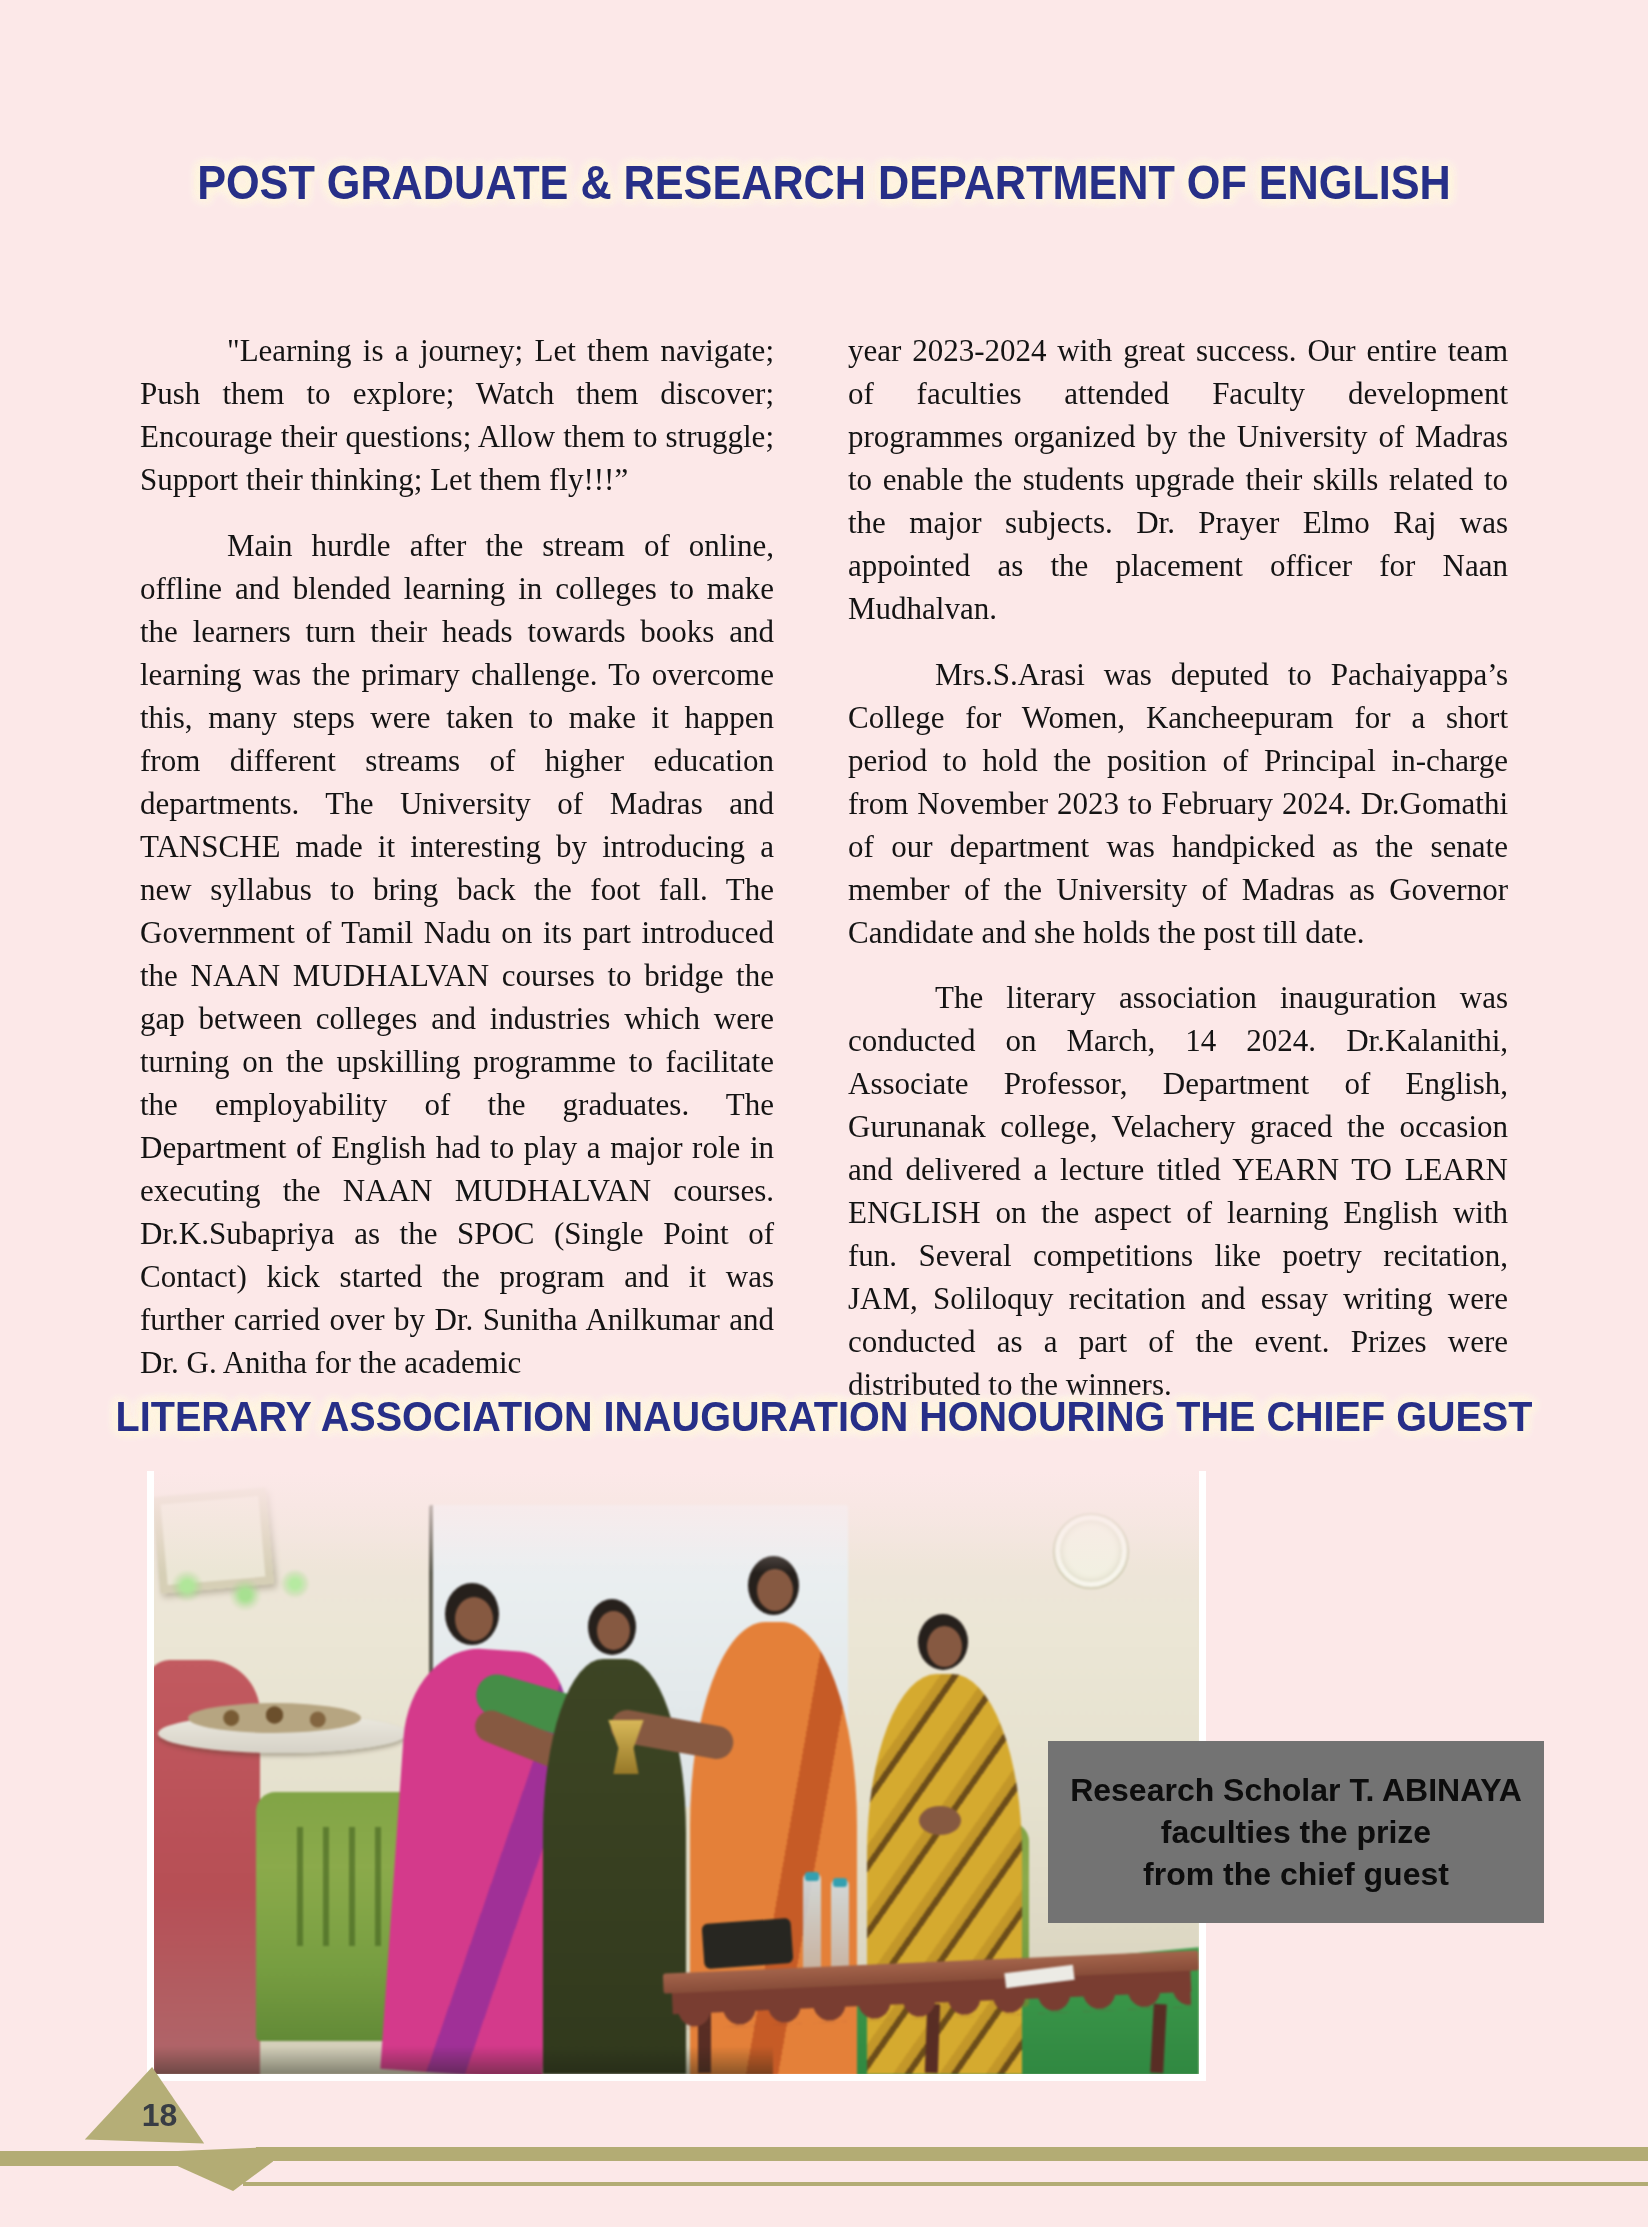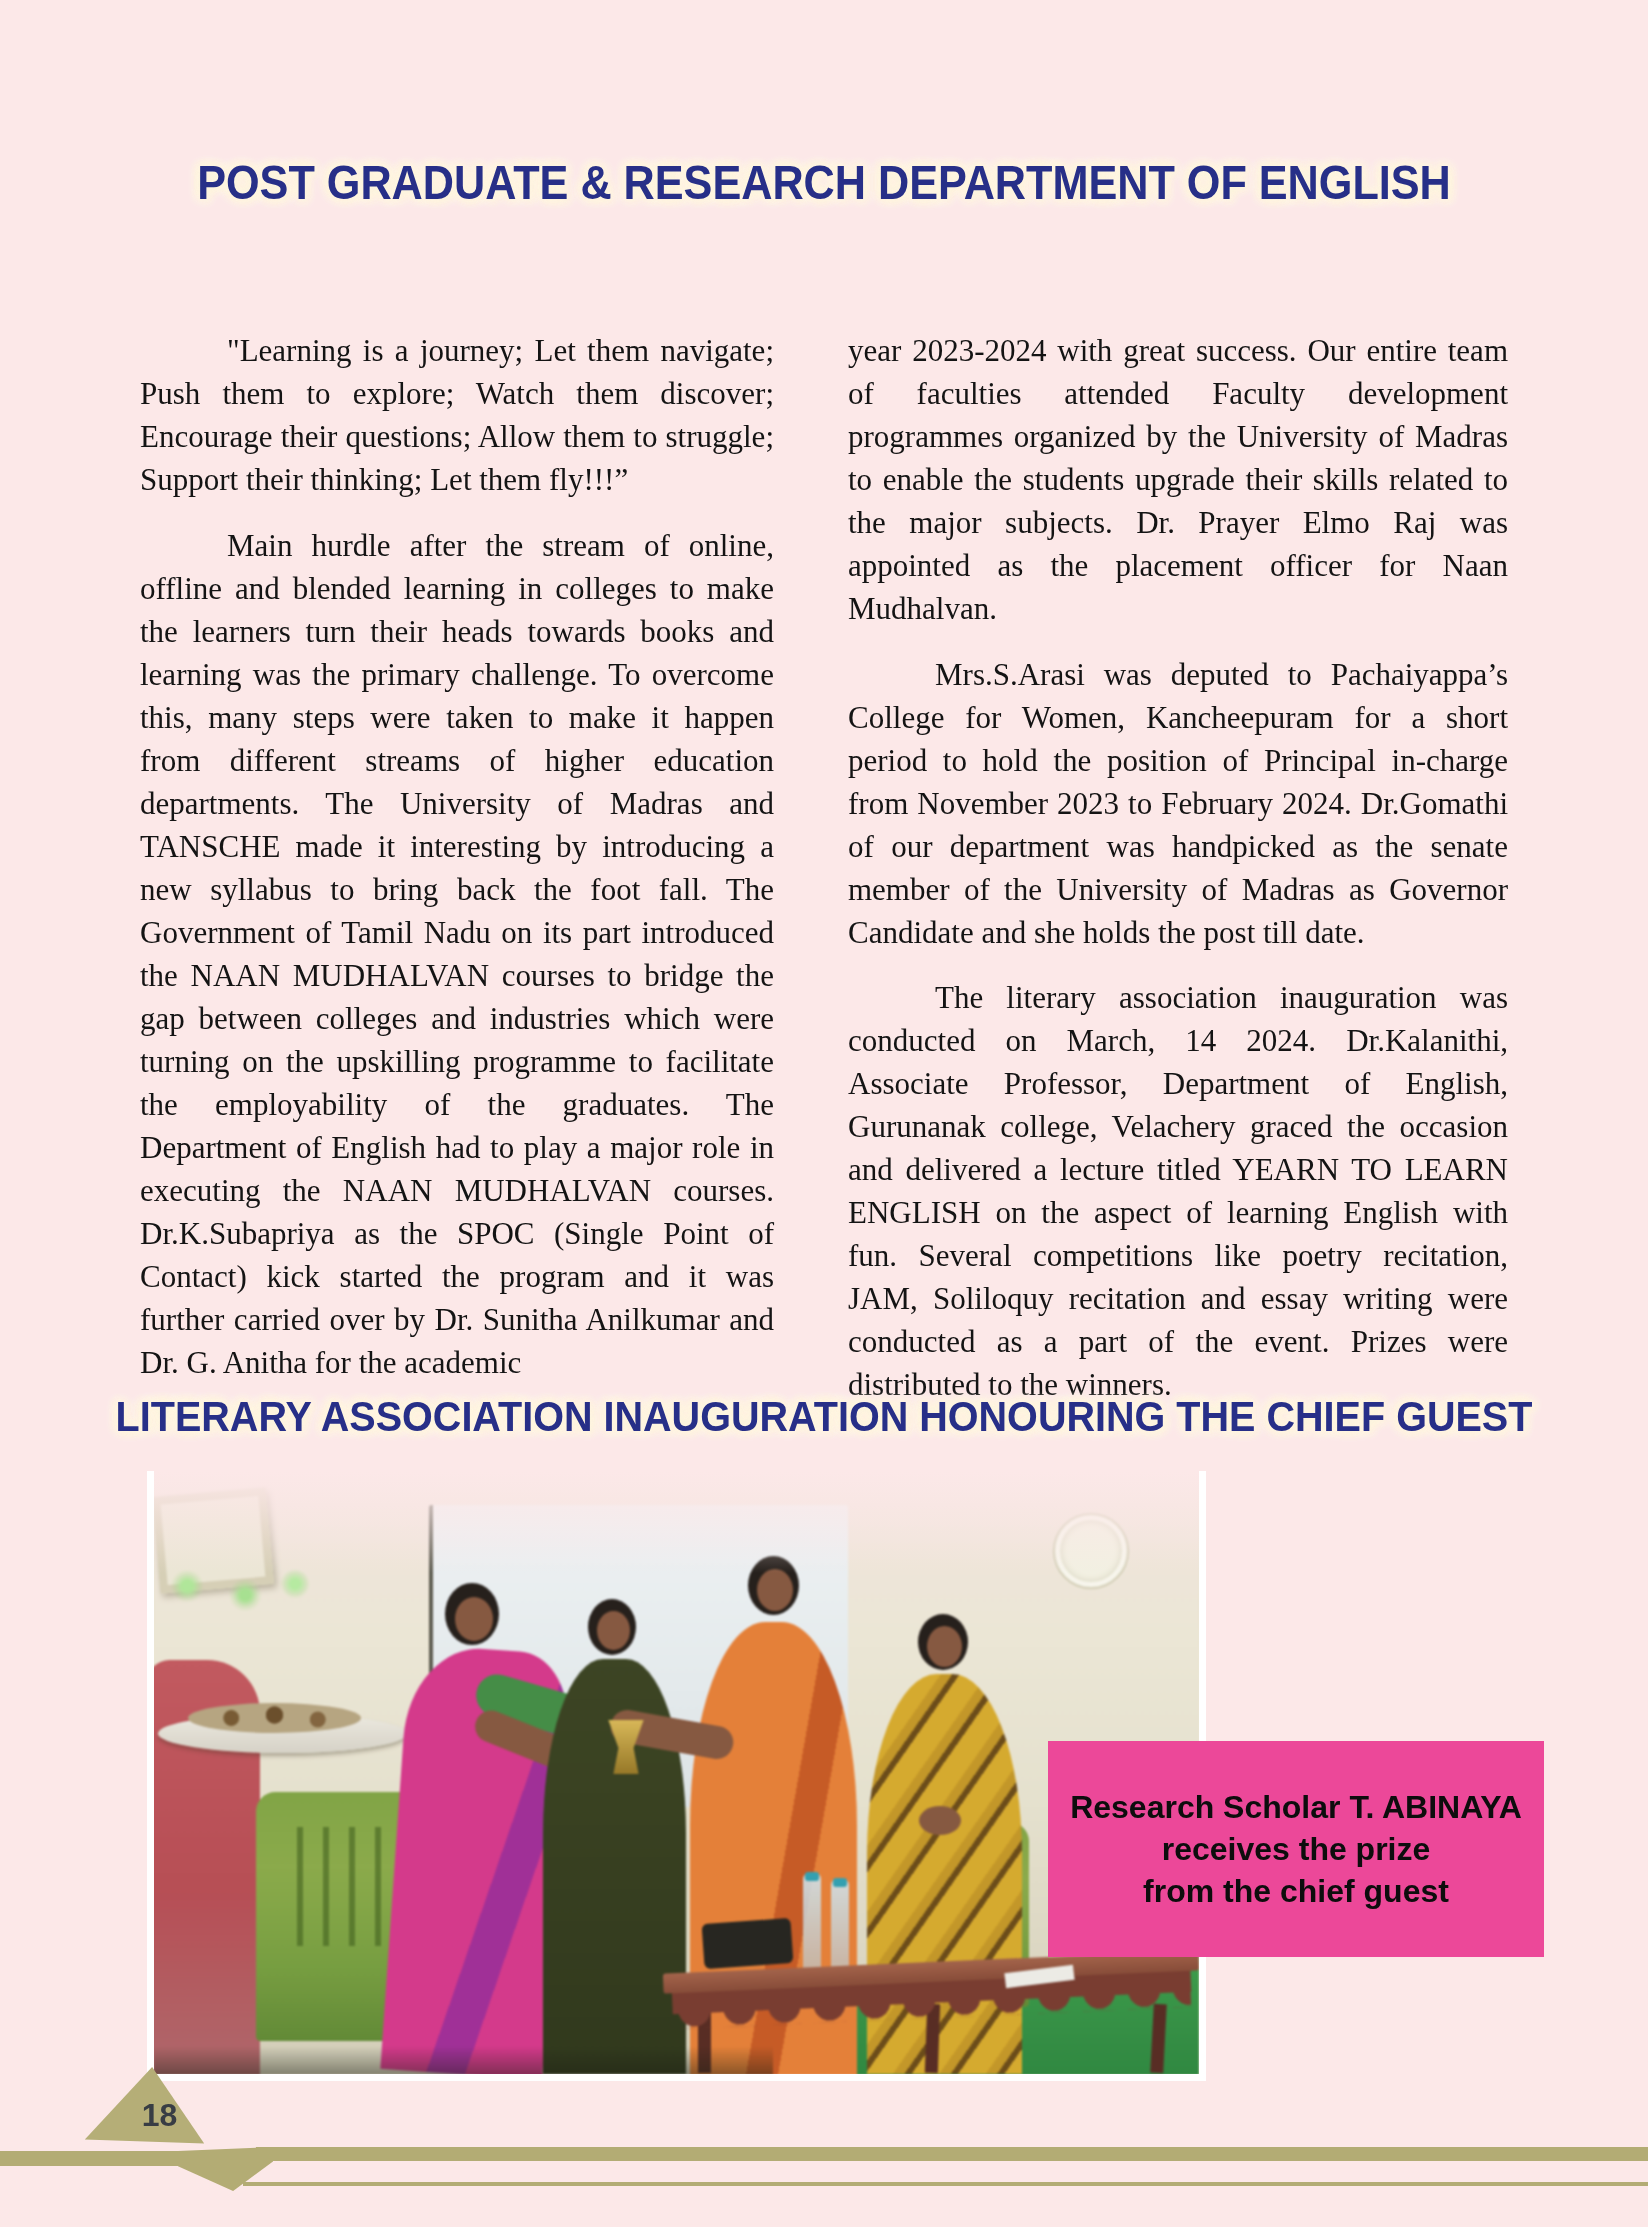--- a/index.html
+++ b/index.html
@@ -115,22 +115,22 @@
   .table .leg{width:13px;height:69px;background:#5a2a20;top:44px;}
   .leg1{left:35px;} .leg2{left:263px;transform:rotate(2deg);} .leg3{left:489px;transform:rotate(3deg);}
   .bag{left:549px;top:450px;width:89px;height:45px;border-radius:6px;background:#24231e;transform:rotate(-4deg);}
   .paper{left:851px;top:498px;width:69px;height:15px;background:#efeee8;transform:rotate(-7deg);}
   .shadowstrip{left:0;top:575px;width:619px;height:29px;
     background:linear-gradient(180deg,rgba(25,30,15,0),rgba(25,30,15,.45));}
   .topfade{left:0;top:0;width:100%;height:102px;
     background:linear-gradient(180deg,#fce8e8 0%,rgba(252,232,232,.55) 45%,rgba(252,232,232,0) 100%);}
   
   .caption{
-    position:absolute;left:1048px;top:1741px;width:496px;height:216px;
-    background:#ec4899;display:flex;flex-direction:column;justify-content:center;align-items:center;
+    position:absolute;left:1048px;top:1741px;width:496px;height:182px;
+    background:#737373;display:flex;flex-direction:column;justify-content:center;align-items:center;
     font-family:"Liberation Sans", sans-serif;font-weight:bold;color:#0d0d0d;
     font-size:32px;line-height:42px;text-align:left;z-index:20;
   }
   
   .triangle{
     position:absolute;left:81px;top:2067px;width:127px;height:78px;
     clip-path:polygon(56% 0, 3% 93%, 97% 98%);
     background:#b5ae77;z-index:5;
     display:flex;align-items:center;justify-content:center;
   }
@@ -224,21 +224,21 @@
       </div>
       <div class="bag"></div>
       <div class="paper"></div>
       <div class="shadowstrip"></div>
     </div>
     <div class="topfade"></div>
   </div>
 
   <div class="caption">
     <div>Research Scholar T. ABINAYA</div>
-    <div>receives the prize</div>
+    <div>faculties the prize</div>
     <div>from the chief guest</div>
   </div>
 
   <div class="triangle">
     <span>18</span>
   </div>
   <div class="band-left"></div>
   <div class="band-notch"></div>
   <div class="band-right"></div>
   <div class="thin-line"></div>

